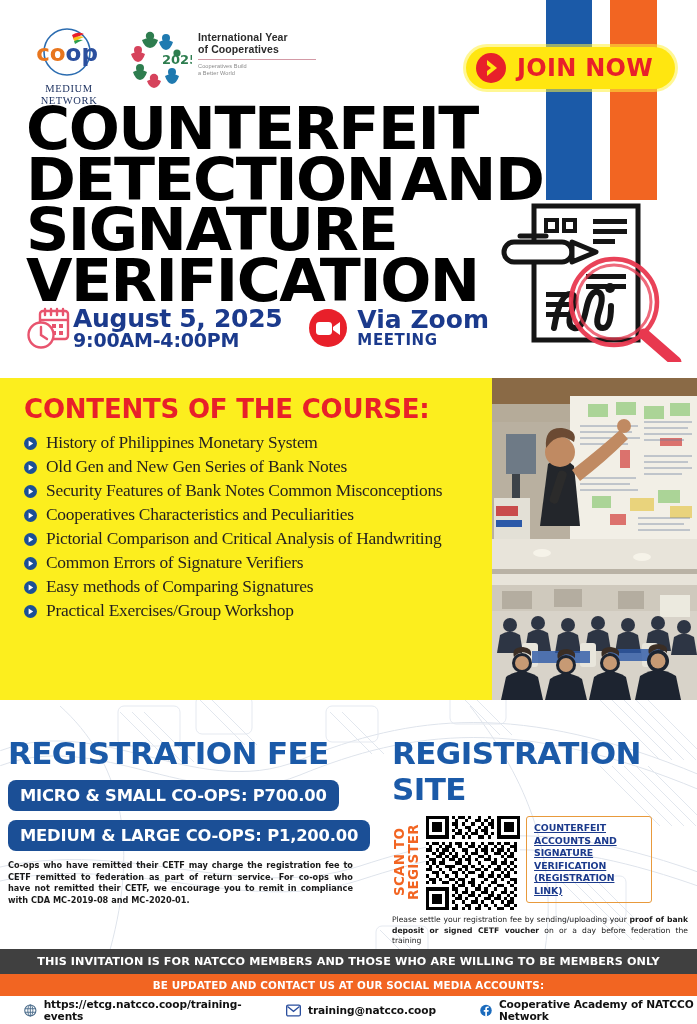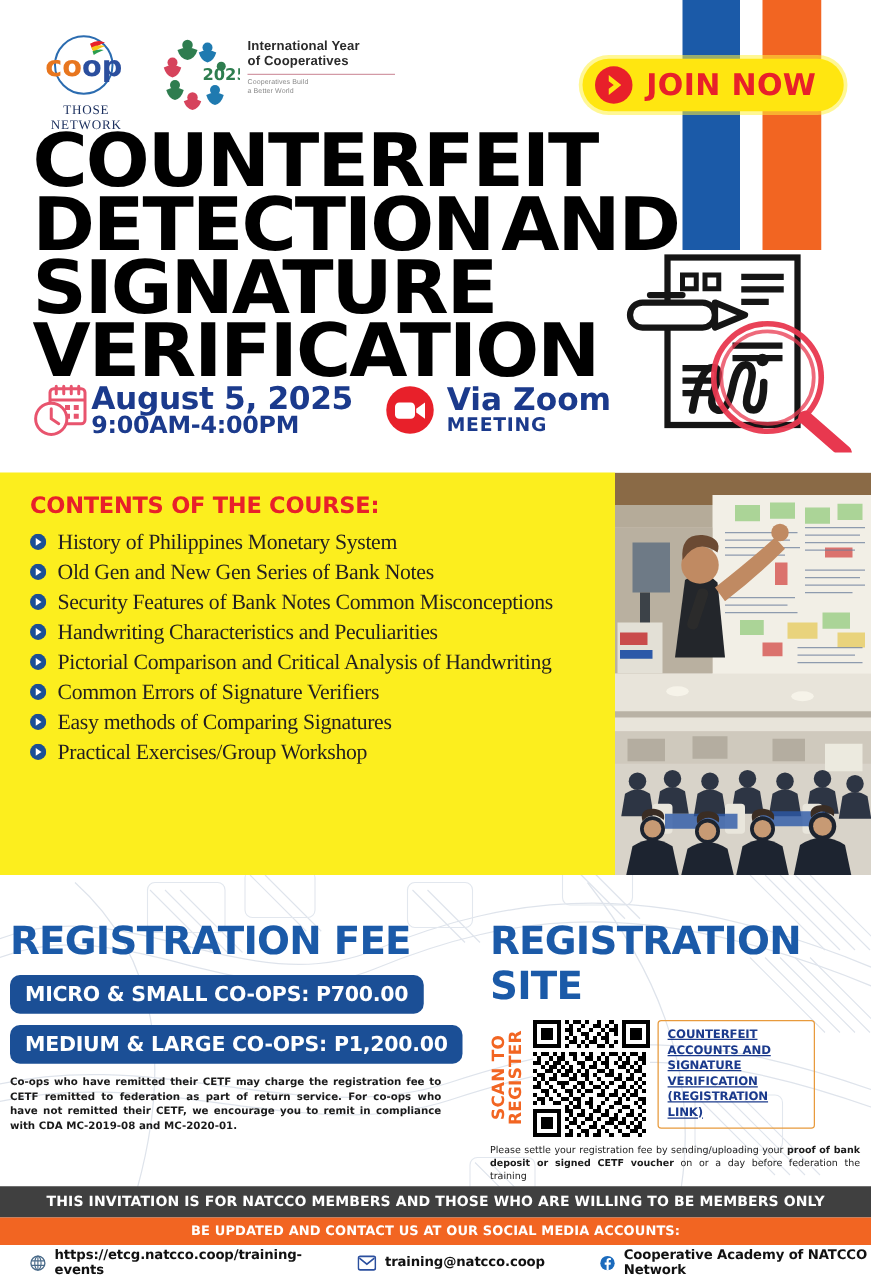--- a/index.html
+++ b/index.html
@@ -39,21 +39,21 @@
   .daterow{position:absolute;left:26px;top:305px;display:flex;align-items:center;gap:14px;}
   .dateblock{display:flex;align-items:center;gap:1px;}
   .date-main{font-size:25px;font-weight:800;color:#1B3A8C;line-height:1.0;letter-spacing:-.3px;font-family:"DejaVu Sans",sans-serif;}
   .date-sub{font-size:19px;font-weight:800;color:#1B3A8C;line-height:1.05;letter-spacing:-.2px;font-family:"DejaVu Sans",sans-serif;}
   .zoomblock{display:flex;align-items:center;gap:9px;margin-left:12px;}
   .zoom-main{font-size:25px;font-weight:800;color:#1B3A8C;line-height:1;font-family:"DejaVu Sans",sans-serif;}
   .zoom-sub{font-size:15px;font-weight:800;color:#1B3A8C;line-height:1.15;letter-spacing:.6px;font-family:"DejaVu Sans",sans-serif;}
 
   
   .contents{position:absolute;left:0;top:378px;width:492px;height:322px;background:#FCEE1E;padding:16px 10px 10px 24px;box-sizing:border-box;}
-  .contents-title{font-size:18px;font-weight:800;color:#E8202A;letter-spacing:-.2px;margin:0 0 7px 0;font-family:"DejaVu Sans",sans-serif;}
+  .contents-title{font-size:26px;font-weight:800;color:#E8202A;letter-spacing:-.2px;margin:0 0 7px 0;font-family:"DejaVu Sans",sans-serif;}
   .clist{list-style:none;margin:0;padding:0;}
   .citem{display:flex;gap:9px;align-items:flex-start;margin-bottom:1px;}
   .citem-text{font-size:17.4px;color:#231f20;line-height:1.27;font-family:Liberation Serif, serif;letter-spacing:-.25px;}
   .bullet{flex:0 0 auto;margin-top:5px;}
 
   
   .photos{position:absolute;left:492px;top:378px;width:205px;height:322px;}
   .photo{position:absolute;left:0;width:205px;overflow:hidden;}
   .photo-top{top:0;height:161px;}
   .photo-bot{top:161px;height:161px;}
@@ -129,21 +129,21 @@
           <circle cx="39" cy="26" r="23" fill="none" stroke="#2b6cb0" stroke-width="1.6"></circle>
           <text x="39" y="35" text-anchor="middle" font-family="DejaVu Sans, sans-serif" font-size="23" font-weight="700">
             <tspan fill="#E8761E">co</tspan><tspan fill="#2b4f9e">op</tspan>
           </text>
           <path d="M44 9 q6 -4 12 -1 q-6 2 -10 6 z" fill="#E8202A"></path>
           <path d="M45 12 q6 -3 11 -1 q-6 2 -9 5 z" fill="#F5C518"></path>
           <path d="M46 15 q5 -2 9 -1 q-5 2 -8 4 z" fill="#2b9e4f"></path>
         </svg>
       </div>
       <div class="natcco-name">
-        <div>THOSE</div>
+        <div>MEDIUM</div>
         <div>NETWORK</div>
       </div>
     </div>
 
     <div class="iyc">
       <svg width="64" height="60" viewBox="0 0 64 60">
         <g>
           <path d="M30 4 a26 26 0 1 0 0 52 a26 26 0 0 1 0 -52" fill="none"></path>
           <circle cx="22" cy="8" r="4.2" fill="#2e7d4f"></circle>
           <path d="M14 12 q8 -4 16 0 q-2 7 -8 8 q-6 -1 -8 -8z" fill="#2e7d4f"></path>
@@ -275,21 +275,21 @@
               <circle cx="6.5" cy="6.5" r="6.5" fill="#1B4F96"></circle>
               <path d="M4.6 3.4 L9.2 6.5 L4.6 9.6 Z" fill="#fff"></path>
             </svg></span>
         <span class="citem-text">Security Features of Bank Notes Common Misconceptions</span>
       </li>
       <li class="citem">
         <span class="bullet"><svg width="13" height="13" viewBox="0 0 13 13">
               <circle cx="6.5" cy="6.5" r="6.5" fill="#1B4F96"></circle>
               <path d="M4.6 3.4 L9.2 6.5 L4.6 9.6 Z" fill="#fff"></path>
             </svg></span>
-        <span class="citem-text">Handwriting Characteristics and Peculiarities</span>
+        <span class="citem-text">Cooperatives Characteristics and Peculiarities</span>
       </li>
       <li class="citem">
         <span class="bullet"><svg width="13" height="13" viewBox="0 0 13 13">
               <circle cx="6.5" cy="6.5" r="6.5" fill="#1B4F96"></circle>
               <path d="M4.6 3.4 L9.2 6.5 L4.6 9.6 Z" fill="#fff"></path>
             </svg></span>
         <span class="citem-text">Pictorial Comparison and Critical Analysis of Handwriting</span>
       </li>
       <li class="citem">
         <span class="bullet"><svg width="13" height="13" viewBox="0 0 13 13">

